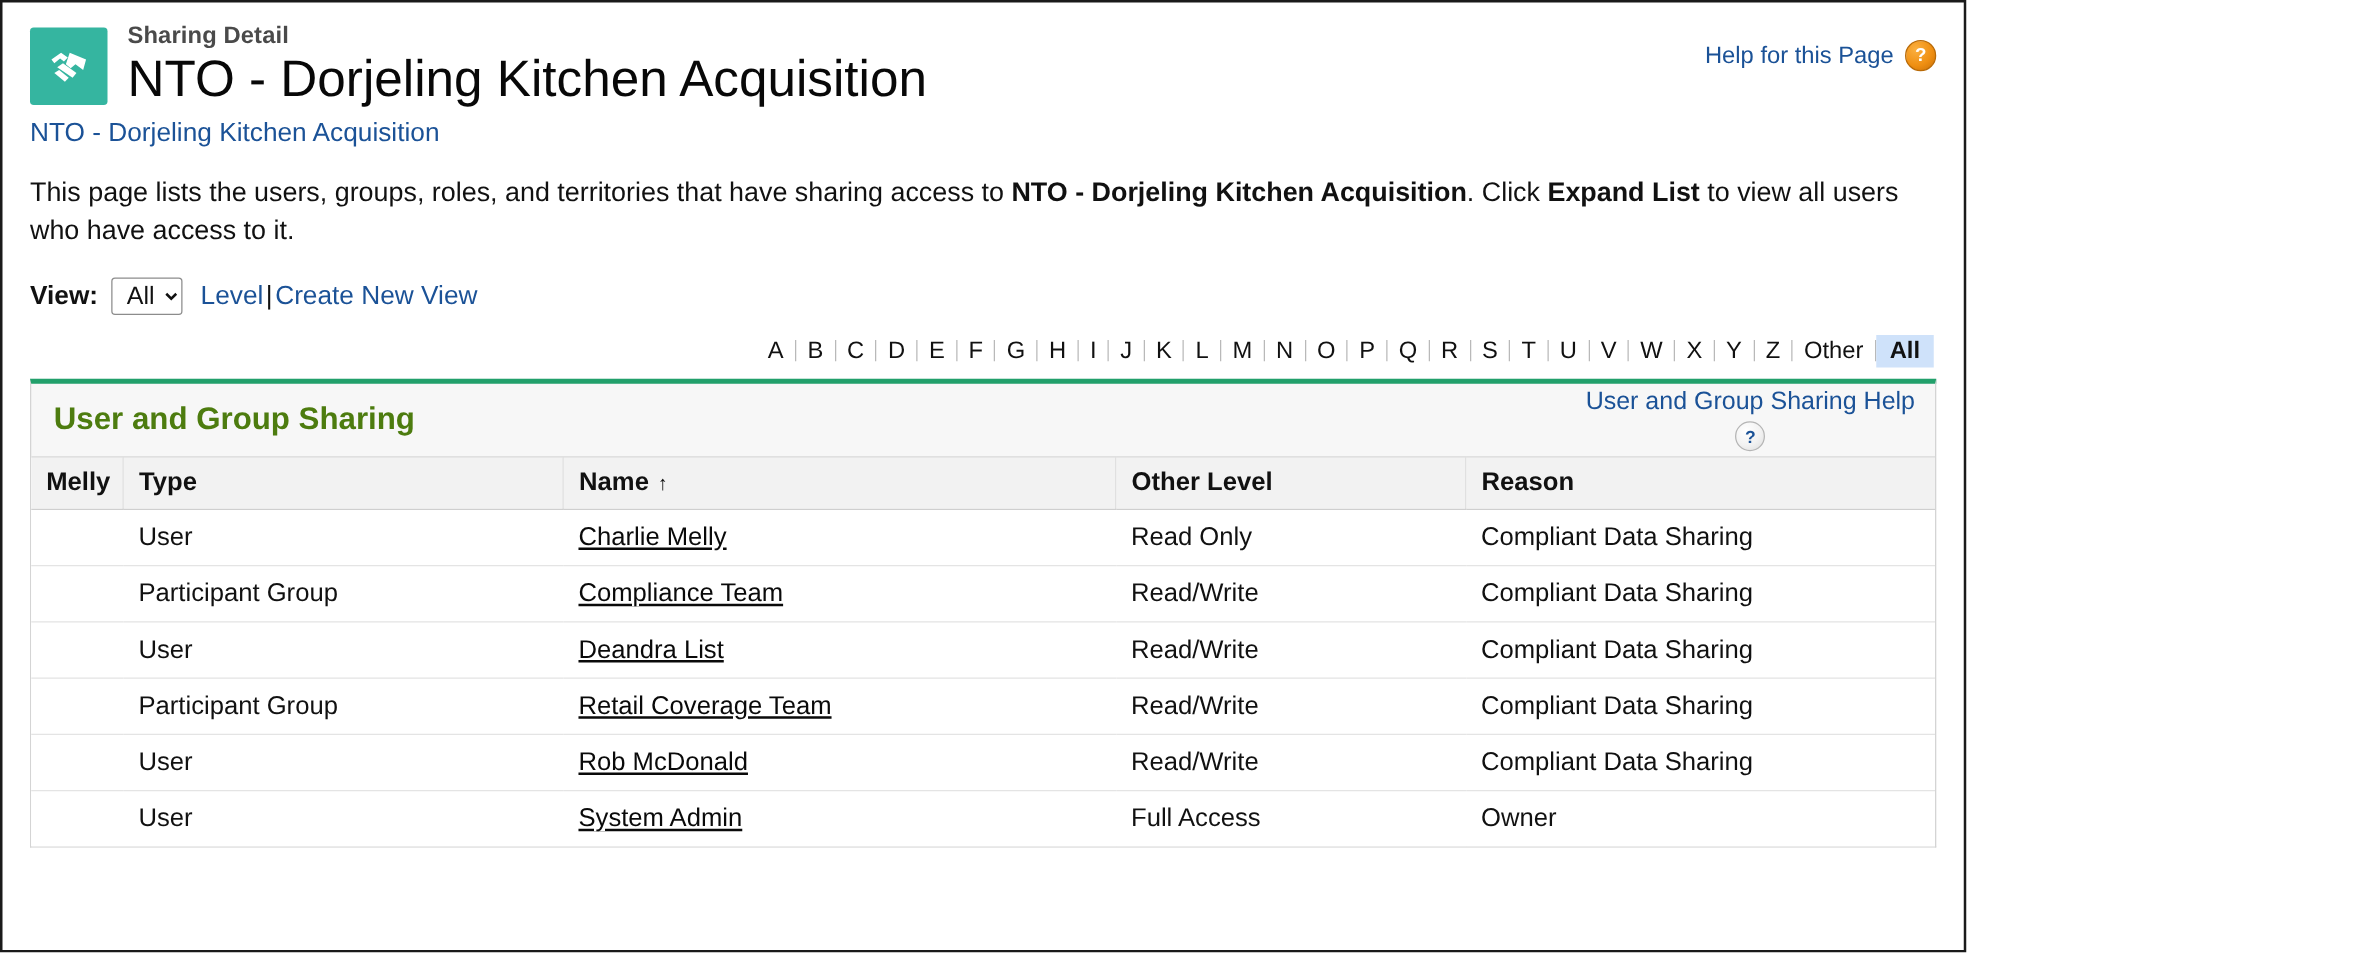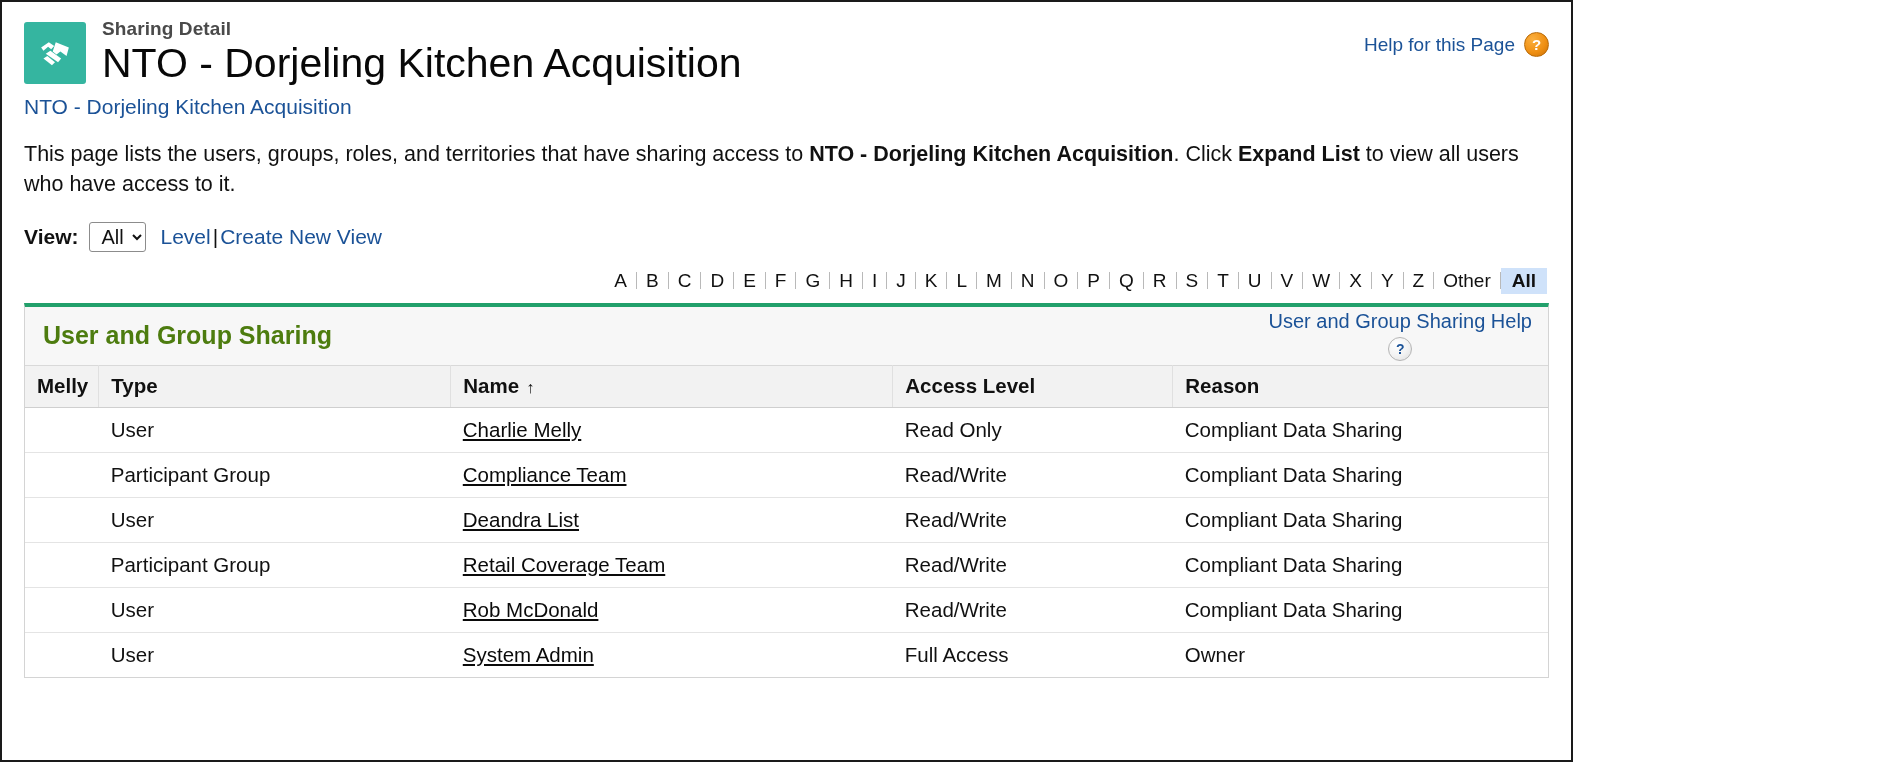--- a/index.html
+++ b/index.html
@@ -353,21 +353,21 @@
           <span class="help-orb-gray">?</span>
         </a>
       </div>
 
       <table class="sharing">
         <thead>
           <tr>
             <th class="col-action">Melly</th>
             <th class="col-type">Type</th>
             <th class="col-name"><span>Name</span><span class="sort-caret">↑</span></th>
-            <th class="col-access">Access Level</th>
+            <th class="col-access">Other Level</th>
             <th>Reason</th>
           </tr>
         </thead>
         <tbody id="sharing-rows">
             <tr>
               <td class="col-action"></td>
               <td class="col-type">User</td>
               <td class="col-name"><a class="name-link" href="#">Charlie Melly</a></td>
               <td class="col-access">Read Only</td>
               <td>Compliant Data Sharing</td>

